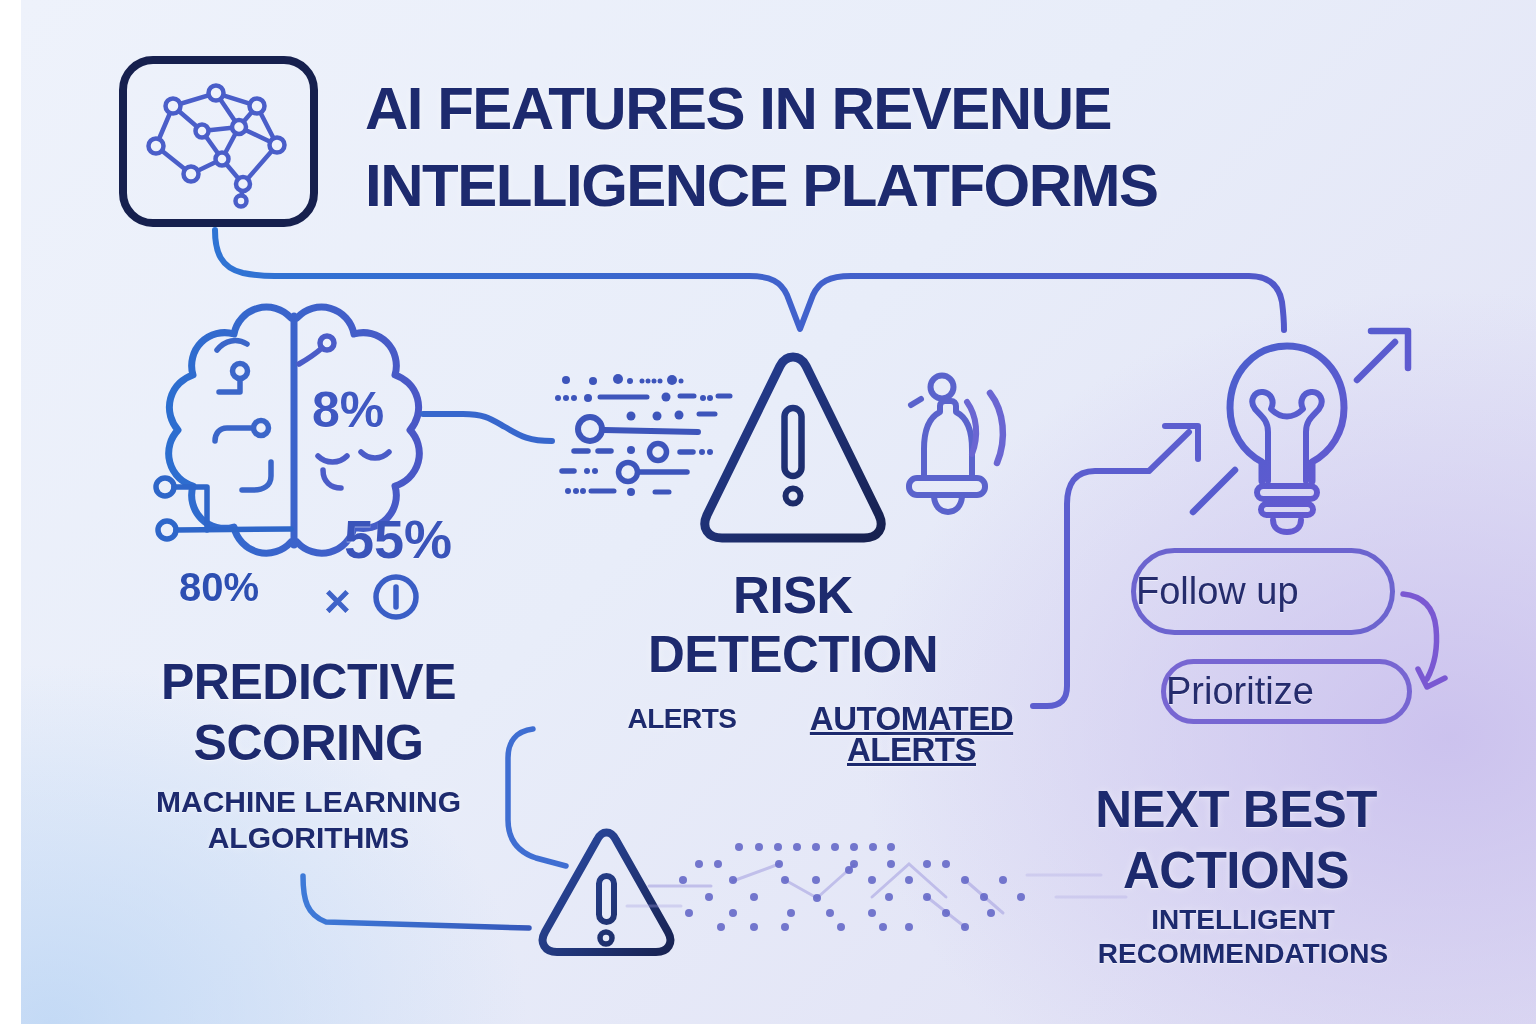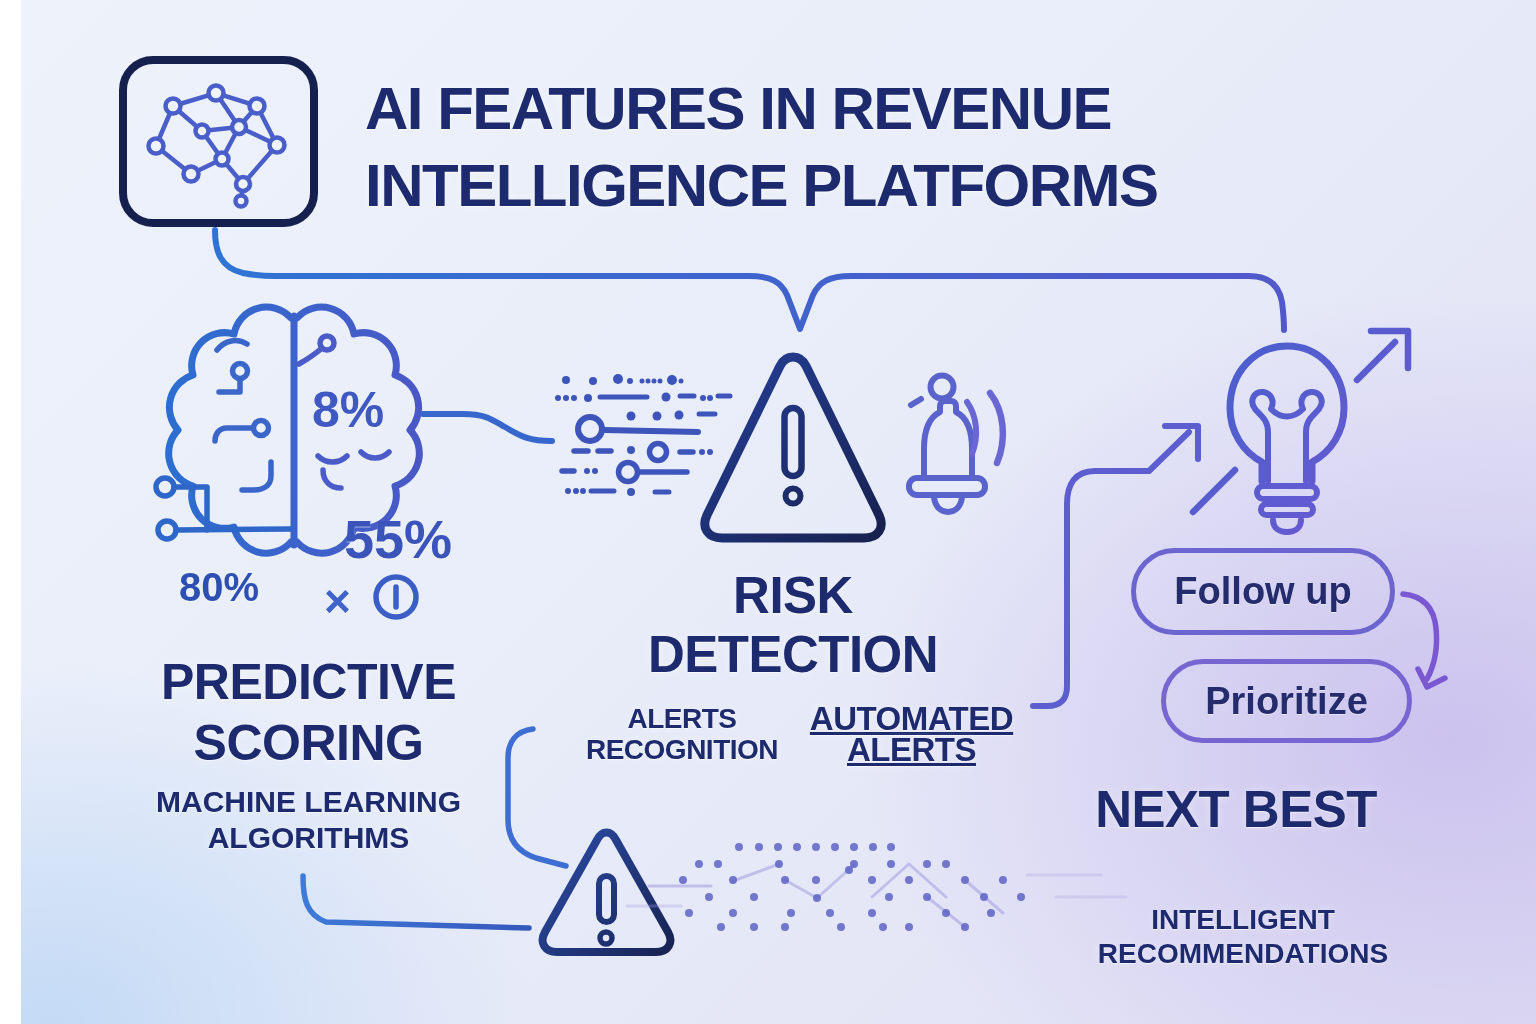--- a/index.html
+++ b/index.html
@@ -22,25 +22,25 @@
   .rd-title{left:578px;top:566px;width:388px;font-size:51px;line-height:59px;}
   .rd-lab1{left:552px;top:703px;width:218px;font-size:28px;line-height:31px;letter-spacing:-0.5px;}
   .rd-lab2{left:788px;top:703px;width:205px;font-size:33px;line-height:31px;letter-spacing:-0.5px;text-decoration:underline;}
   .nb-title{left:1020px;top:779px;width:390px;font-size:51px;line-height:61px;}
   .nb-sub{left:1016px;top:903px;width:412px;font-size:28px;line-height:34px;}
   .stat{position:absolute;font-weight:700;text-shadow:0 1px 0 rgba(255,255,255,.5);}
   .stat-8{left:291px;top:381px;font-size:50px;color:#3f58c2;}
   .stat-55{left:323px;top:508px;font-size:54px;color:#3a54ba;}
   .stat-80{left:158px;top:565px;font-size:40px;color:#2d4fb2;}
   .stat-x{left:303px;top:574px;font-size:46px;font-weight:600;color:#3f63c8;}
-  .chip{position:absolute;box-sizing:border-box;display:flex;align-items:center;justify-content:center;
+  .chip{position:absolute;box-sizing:border-box;display:flex;align-items:center;justify-content:flex-start;
         background:transparent;border:5px solid #6c64cf;border-radius:48px;
-        color:#252c6d;font-weight:700;text-shadow:0 1px 0 rgba(255,255,255,.5);}
+        color:#252c6d;font-weight:400;text-shadow:0 1px 0 rgba(255,255,255,.5);}
   .chip1{left:1110px;top:548px;width:264px;height:87px;font-size:38px;}
-  .chip2{left:1140px;top:659px;width:251px;height:84px;font-size:38px;border-color:#7766d2;}
+  .chip2{left:1140px;top:659px;width:251px;height:65px;font-size:38px;border-color:#7766d2;}
 </style>
 </head>
 <body>
 
 <div class="canvas">
 
   <svg class="art" width="1536" height="1024" viewBox="0 0 1536 1024">
     <defs>
       <linearGradient id="gradTop" x1="194" y1="0" x2="1263" y2="0" gradientUnits="userSpaceOnUse">
         <stop offset="0" stop-color="#2f74d4"></stop>
@@ -308,34 +308,34 @@
     <div>MACHINE LEARNING</div>
     <div>ALGORITHMS</div>
   </div>
 
   <div class="txt sec-title rd-title">
     <div>RISK</div>
     <div>DETECTION</div>
   </div>
   <div class="txt sec-sub rd-lab1">
     <div>ALERTS</div>
-    <div>RECOGNITION</div>
   </div>
   <div class="txt sec-sub rd-lab2">
     <div>AUTOMATED</div>
     <div>ALERTS</div>
   </div>
 
   <div class="chip chip1">
     <span>Follow up</span>
   </div>
   <div class="chip chip2">
     <span>Prioritize</span>
   </div>
   <div class="txt sec-title nb-title">
     <div>NEXT BEST</div>
+    <div>ACTIONS</div>
   </div>
   <div class="txt sec-sub nb-sub">
     <div>INTELLIGENT</div>
     <div>RECOMMENDATIONS</div>
   </div>
 
 </div>
 
 </body></html>

